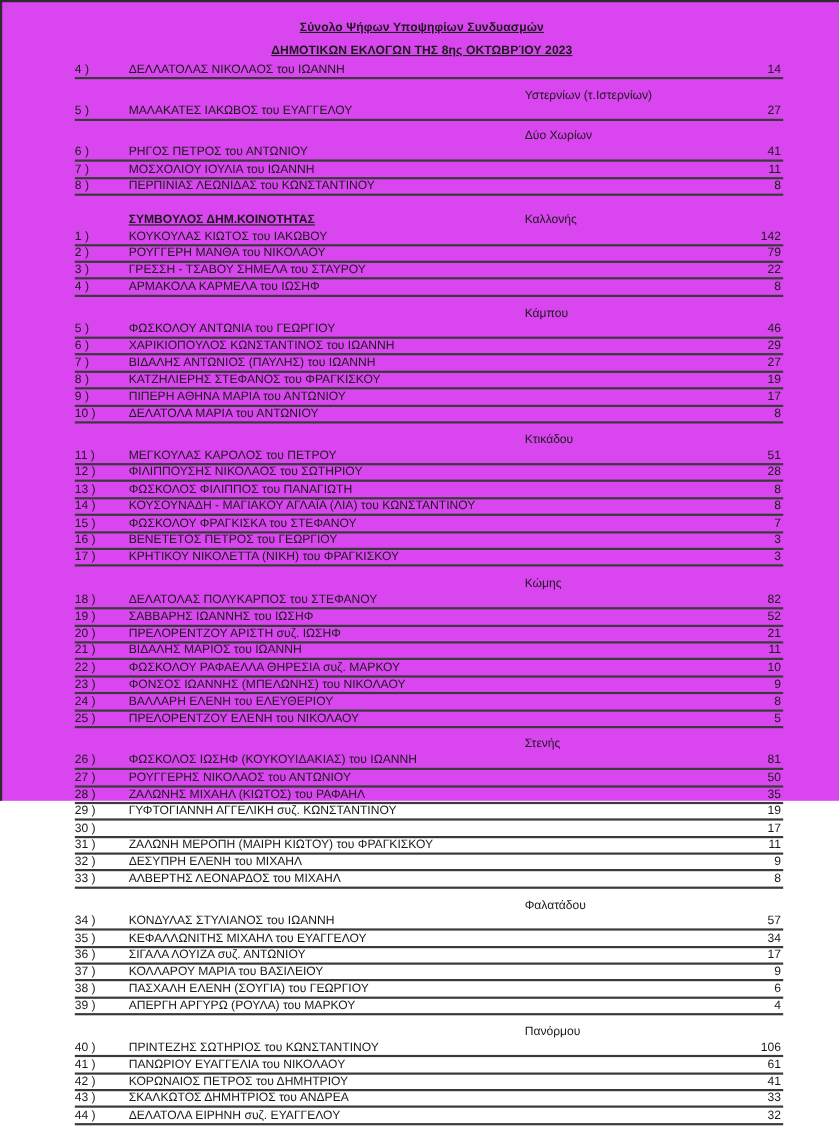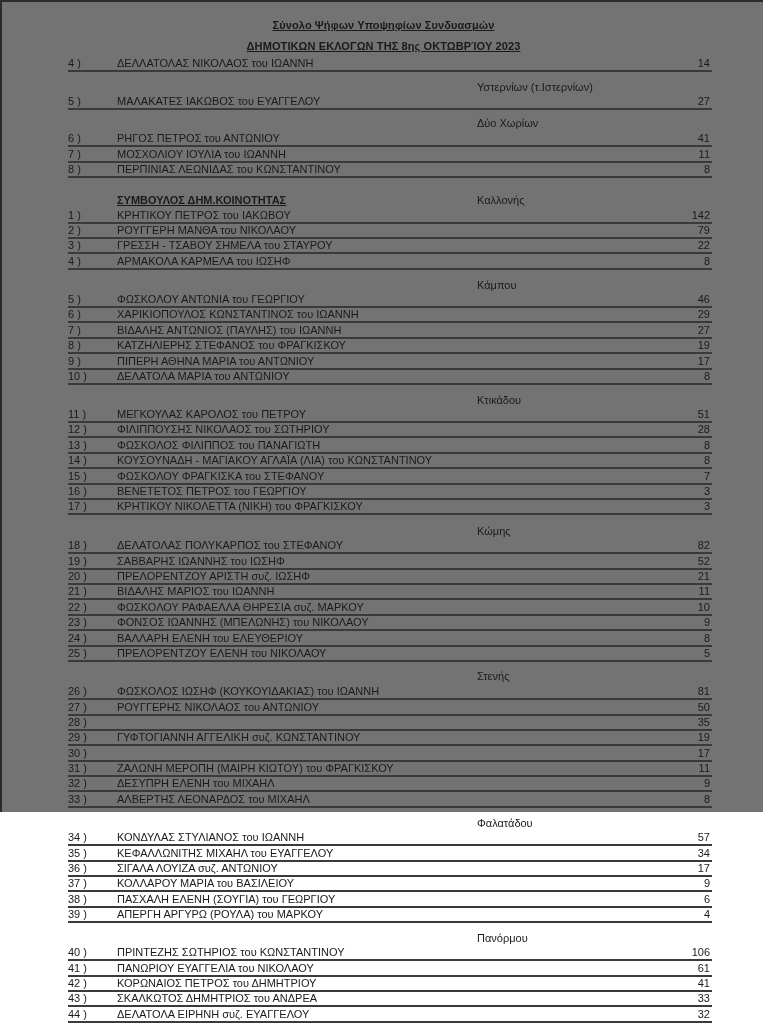--- a/index.html
+++ b/index.html
@@ -2,23 +2,23 @@
 <html><head>
 <meta charset="utf-8">
 <style>
   html, body { margin: 0; padding: 0; }
   body {
     width: 763px; height: 1024px; overflow: hidden; background: #ffffff;
     font-family: "Liberation Sans", sans-serif; color: #1a1a1a;
     position: relative;
   }
   .page {
-    position: absolute; left: 0; top: 0; width: 763px; height: 812px;
+    position: absolute; left: 0; top: 0; width: 763px; height: 728px;
     border-top: 2px solid #2b2b2b; border-left: 2px solid #2b2b2b;
-    box-sizing: border-box; background: #737373; padding-left: 18px;
+    box-sizing: border-box; background: #d946ef; padding-left: 18px;
   }
   .title {
     position: absolute; left: 0; width: 763px; text-align: center;
     font-weight: bold; font-size: 11px; text-decoration: underline;
     letter-spacing: 0.1px;
   }
   .row {
     position: absolute; left: 66px; width: 644px; height: 14px;
     border-bottom: 2px solid #3a3a3a; font-size: 11px; line-height: 14px;
   }
@@ -65,21 +65,21 @@
       </div>
       <div class="row" style="top: 160px;">
         <span class="num">8 )</span>
         <span class="name"><span>ΠΕΡΠΙΝΙΑΣ ΛΕΩΝΙΔΑΣ</span> <span class="small">του</span> <span>ΚΩΝΣΤΑΝΤΙΝΟΥ</span></span>
         <span class="votes">8</span>
       </div>
       <div class="section" style="top: 191px;">Καλλονής</div>
       <div class="council-label" style="top: 191px;">ΣΥΜΒΟΥΛΟΣ ΔΗΜ.ΚΟΙΝΟΤΗΤΑΣ</div>
       <div class="row" style="top: 206px;">
         <span class="num">1 )</span>
-        <span class="name"><span>ΚΡΗΤΙΚΟΥ ΠΕΤΡΟΣ</span> <span class="small">του</span> <span>ΙΑΚΩΒΟΥ</span></span>
+        <span class="name"><span>ΚΟΥΚΟΥΛΑΣ ΚΙΩΤΟΣ</span> <span class="small">του</span> <span>ΙΑΚΩΒΟΥ</span></span>
         <span class="votes">142</span>
       </div>
       <div class="row" style="top: 221px;">
         <span class="num">2 )</span>
         <span class="name"><span>ΡΟΥΓΓΕΡΗ ΜΑΝΘΑ</span> <span class="small">του</span> <span>ΝΙΚΟΛΑΟΥ</span></span>
         <span class="votes">79</span>
       </div>
       <div class="row" style="top: 236px;">
         <span class="num">3 )</span>
         <span class="name"><span>ΓΡΕΣΣΗ - ΤΣΑΒΟΥ ΣΗΜΕΛΑ</span> <span class="small">του</span> <span>ΣΤΑΥΡΟΥ</span></span>
@@ -204,20 +204,21 @@
         <span class="name"><span>ΦΩΣΚΟΛΟΣ ΙΩΣΗΦ (ΚΟΥΚΟΥΙΔΑΚΙΑΣ)</span> <span class="small">του</span> <span>ΙΩΑΝΝΗ</span></span>
         <span class="votes">81</span>
       </div>
       <div class="row" style="top: 698px;">
         <span class="num">27 )</span>
         <span class="name"><span>ΡΟΥΓΓΕΡΗΣ ΝΙΚΟΛΑΟΣ</span> <span class="small">του</span> <span>ΑΝΤΩΝΙΟΥ</span></span>
         <span class="votes">50</span>
       </div>
       <div class="row" style="top: 713px;">
         <span class="num">28 )</span>
+        <span class="name"><span>ΖΑΛΩΝΗΣ ΜΙΧΑΗΛ (ΚΙΩΤΟΣ)</span> <span class="small">του</span> <span>ΡΑΦΑΗΛ</span></span>
         <span class="votes">35</span>
       </div>
       <div class="row" style="top: 728px;">
         <span class="num">29 )</span>
         <span class="name"><span>ΓΥΦΤΟΓΙΑΝΝΗ ΑΓΓΕΛΙΚΗ</span> <span class="small">συζ.</span> <span>ΚΩΝΣΤΑΝΤΙΝΟΥ</span></span>
         <span class="votes">19</span>
       </div>
       <div class="row" style="top: 744px;">
         <span class="num">30 )</span>
         <span class="votes">17</span>

